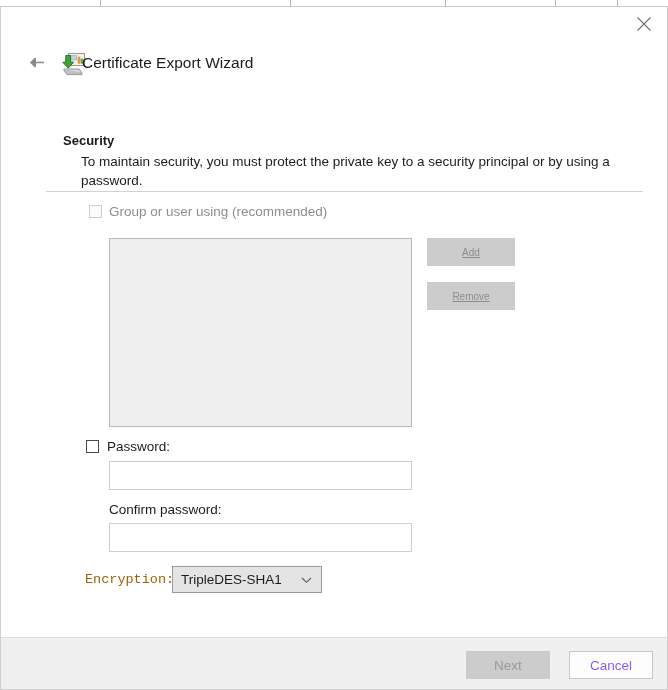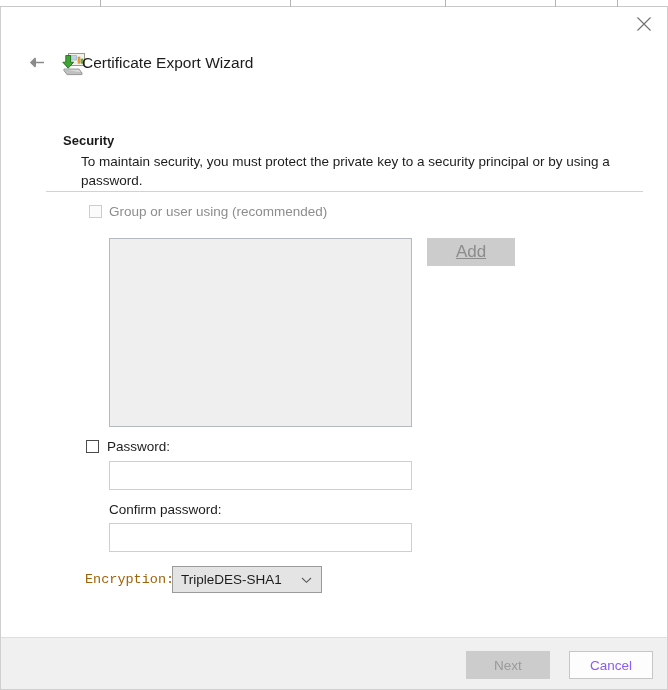--- a/index.html
+++ b/index.html
@@ -194,21 +194,21 @@
 
   .side-button {
     position: absolute;
     left: 426px;
     width: 88px;
     height: 28px;
     box-sizing: border-box;
     border: 1px solid #cccccc;
     background: #cccccc;
     color: #8c8c8c;
-    font-size: 17px;
+    font-size: 10px;
     font-family: "Liberation Sans", sans-serif;
     display: flex;
     align-items: center;
     justify-content: center;
     padding: 8px;
     text-decoration: underline;
   }
   #add-button { top: 138px; }
   #remove-button { top: 182px; }
 
@@ -378,20 +378,21 @@
     <div id="header-divider"></div>
 
     <div id="group-names-row">
       <span class="cb disabled"></span>
       <span class="label-disabled">Group or user using (recommended)</span>
     </div>
 
     <div id="group-listbox"></div>
 
     <button id="add-button" class="side-button" disabled="">Add</button>
+    <button id="remove-button" class="side-button" disabled="">Remove</button>
 
     <div id="password-row">
       <span class="cb enabled"></span>
       <span class="label-enabled">Password:</span>
     </div>
 
     <input id="password-input" class="text-input" type="password" placeholder="" style="">
 
     <div id="confirm-password-label">Confirm password:</div>
 

